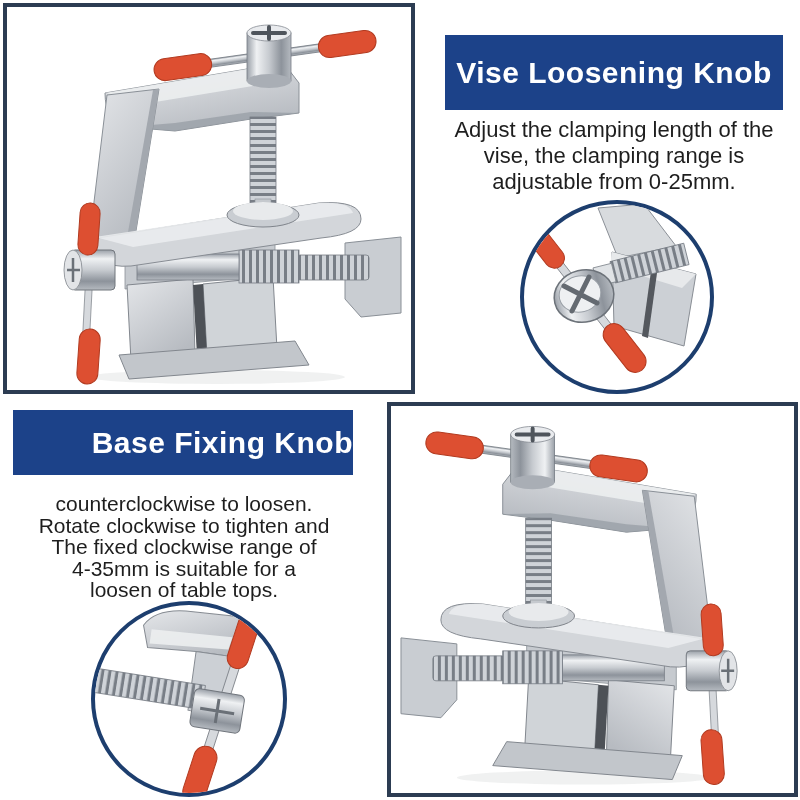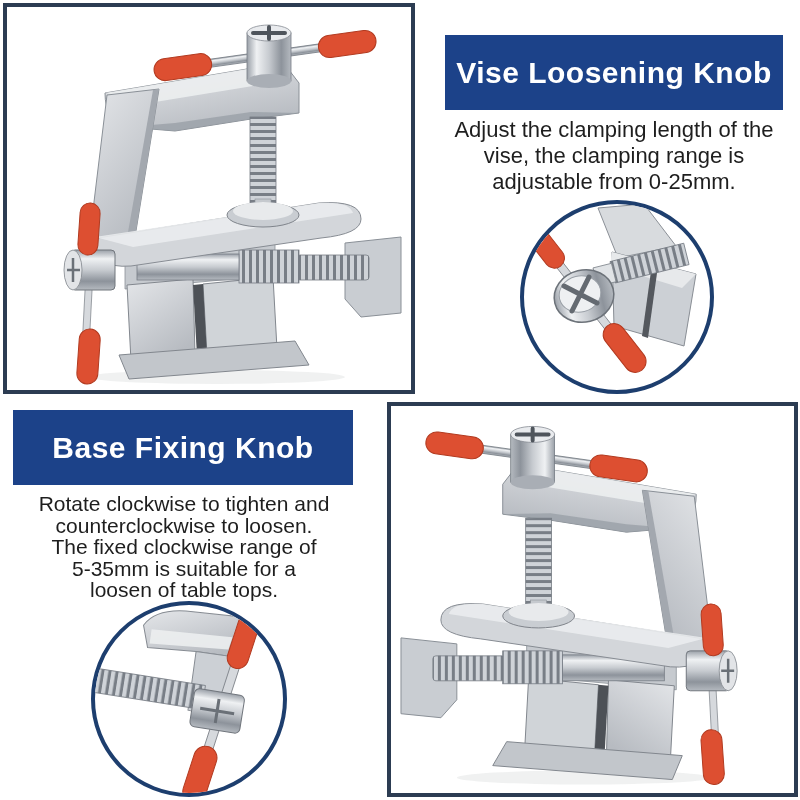--- a/index.html
+++ b/index.html
@@ -165,29 +165,29 @@
         <rect x="49" y="130" width="22" height="56" rx="11" class="red"></rect>
       </g>
       <g>
         <ellipse cx="60" cy="92" rx="30" ry="26" fill="url(#gChromeV)" stroke="#6d737a" stroke-width="1.5" transform="rotate(-14 60 92)"></ellipse>
         <ellipse cx="56" cy="90" rx="21" ry="18" fill="#eef0f2" stroke="#9aa0a7" stroke-width="1" transform="rotate(-14 56 90)"></ellipse>
         <path d="M 40,82 L 73,99 M 48,107 L 65,73" stroke="#646a71" stroke-width="5" stroke-linecap="round"></path>
       </g>
     </svg>
   </div>
 
-  <div class="abs banner" style="left:13px;top:410px;width:340px;height:75px;">
+  <div class="abs banner" style="left:13px;top:410px;width:340px;height:65px;justify-content:flex-end;">
     <span class="banner-title">Base Fixing Knob</span>
   </div>
 
   <div class="abs desc desc-base" style="left:8px;top:493px;width:352px;">
+    <div>counterclockwise to loosen.</div>
     <div>Rotate clockwise to tighten and</div>
-    <div>counterclockwise to loosen.</div>
     <div>The fixed clockwise range of</div>
-    <div>5-35mm is suitable for a</div>
+    <div>4-35mm is suitable for a</div>
     <div>loosen of table tops.</div>
   </div>
 
   <div class="abs inset" style="left:91px;top:601px;width:196px;height:196px;" aria-label="base-fixing-knob-closeup">
     <svg viewBox="0 0 186 186">
       <g>
         <path d="M 48,20 Q 60,4 90,6 L 148,12 L 142,52 L 100,46 L 52,42 Z" fill="url(#gBody)" stroke="#878c93" stroke-width="1"></path>
         <path d="M 100,46 L 142,52 L 126,112 L 92,104 Z" fill="#ccd0d5" stroke="#878c93" stroke-width="1"></path>
         <path d="M 56,24 L 136,32 L 132,44 L 54,38 Z" fill="#eceef0" opacity="0.9"></path>
       </g>

